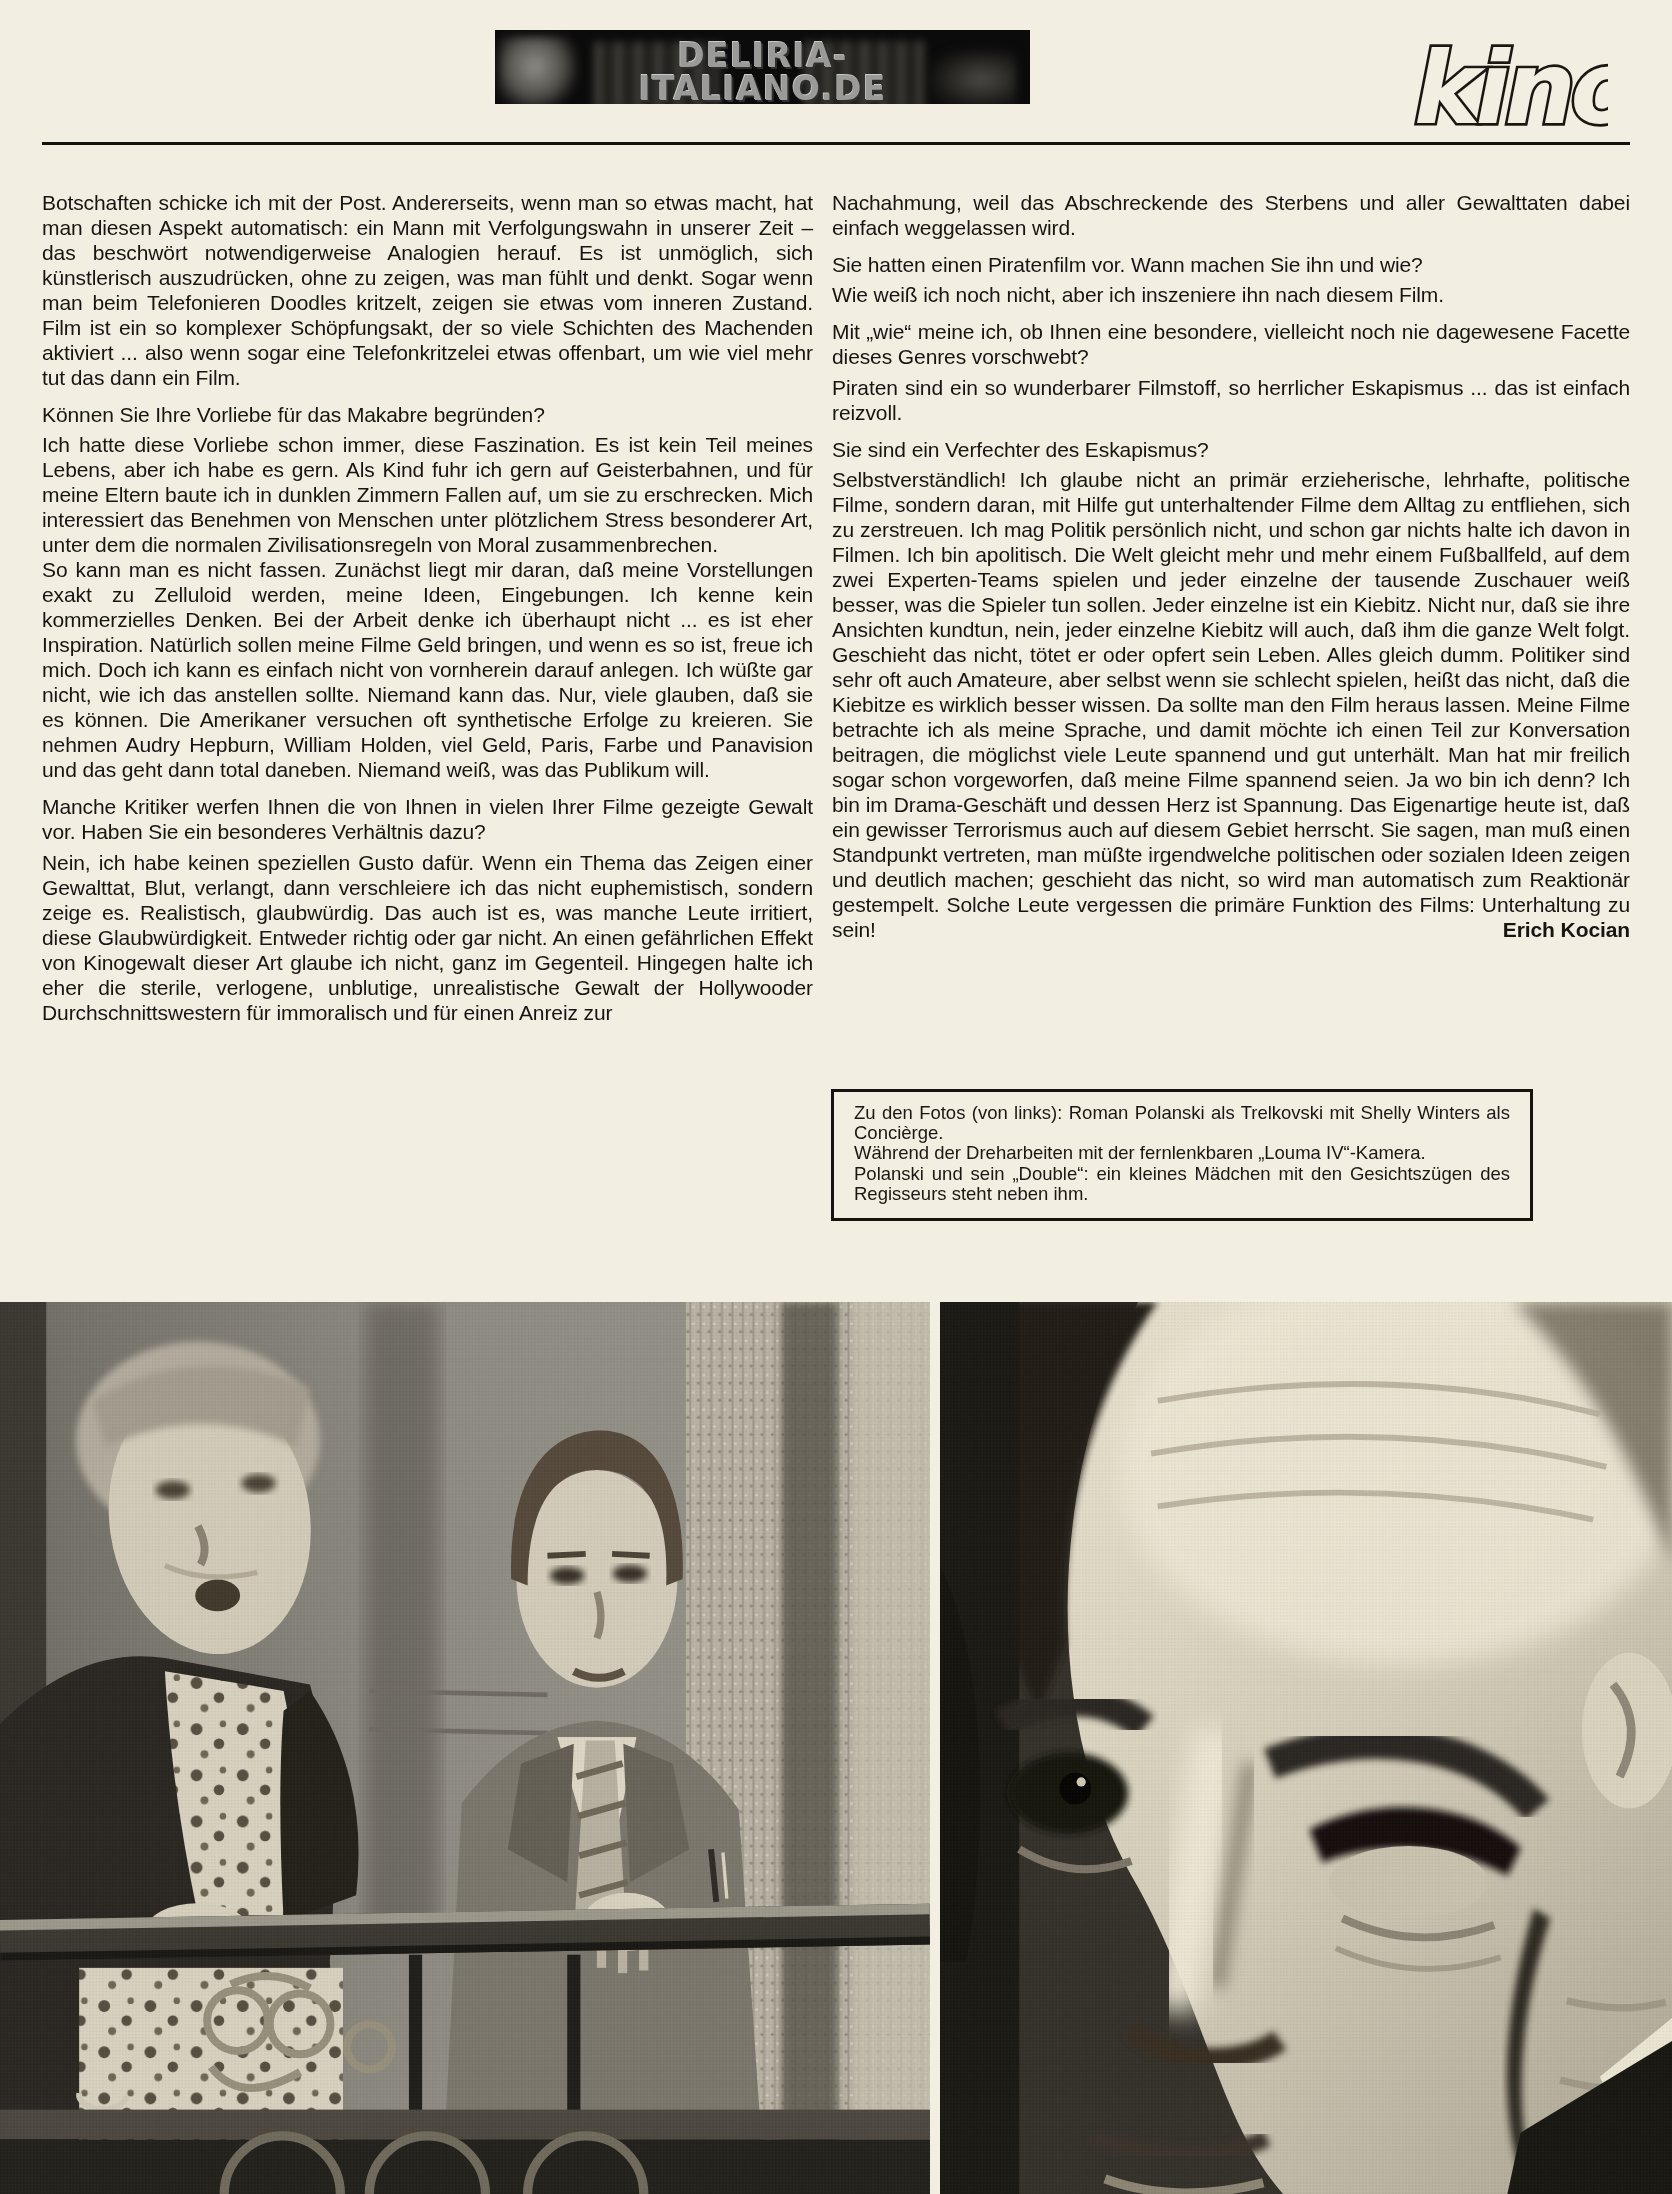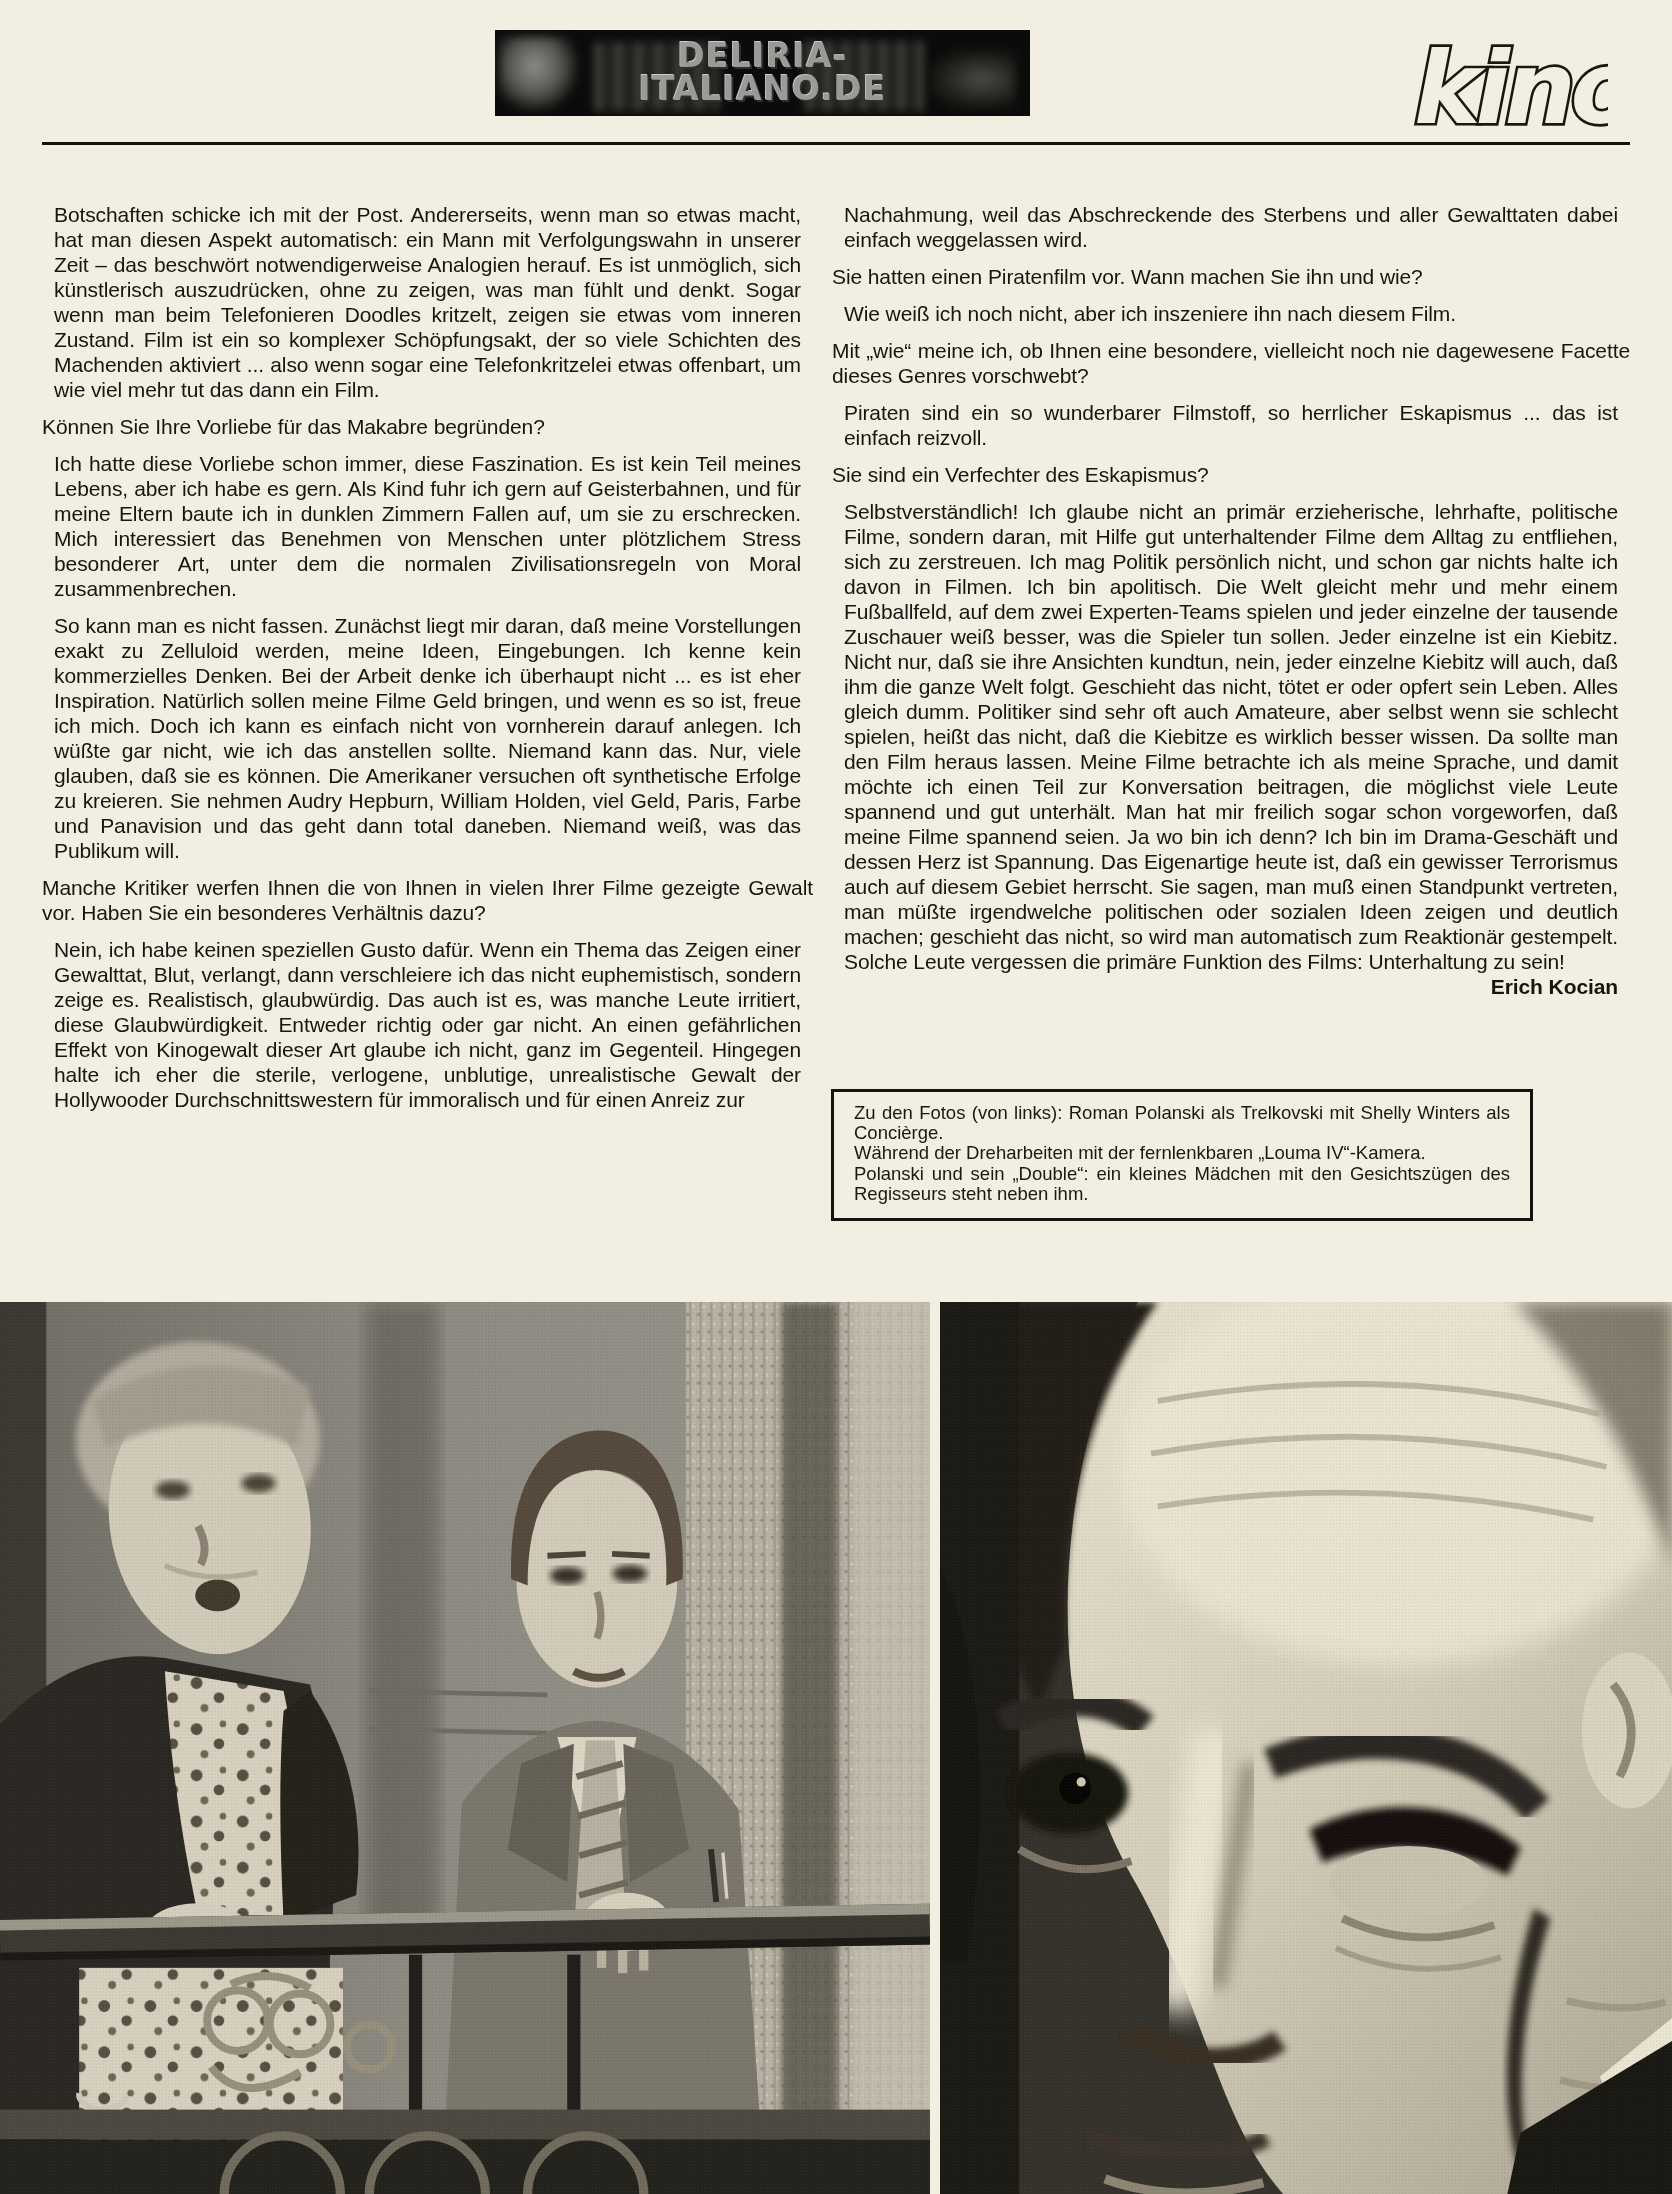--- a/index.html
+++ b/index.html
@@ -4,21 +4,21 @@
 <style>
   html,body{margin:0;padding:0;}
   body{
     width:1672px;height:2194px;position:relative;overflow:hidden;
     background:#f2eee1;
     font-family:"Liberation Sans", sans-serif;
     color:#171512;
   }
   
   .banner{
-    position:absolute;left:495px;top:30px;width:535px;height:86px;
+    position:absolute;left:495px;top:30px;width:535px;height:74px;
     background:#0b0b0b;overflow:hidden;
   }
   .banner .blob{position:absolute;filter:blur(4px);}
   .blob1{left:4px;top:6.6px;width:79px;height:74px;
     background:radial-gradient(ellipse at 45% 40%, #8f8d88 0%, #55534e 45%, transparent 75%);}
   .blob2{left:99px;top:12px;width:125px;height:69px;
     background:repeating-linear-gradient(90deg,#6a675f 0 9.2px,#2c2a26 9.2px 20px);opacity:.55;}
   .blob3{left:310px;top:10.5px;width:119px;height:70px;
     background:repeating-linear-gradient(90deg,#767268 0 8px,#2e2c28 8px 18.5px);opacity:.5;}
   .blob4{left:435px;top:20px;width:86px;height:59px;
@@ -37,21 +37,21 @@
   
   .col{
     position:absolute;top:190px;
     font-size:21px;line-height:25px;text-align:justify;
     letter-spacing:-0.1px;color:#171512;
   }
   .col-left{left:42px;width:771px;}
   .col-right{left:832px;width:798px;}
   .col p{margin:0;}
   .col p.question{font-weight:normal;margin:12px 0 5.3px 0;}
-  .col p.answer{margin:12px;}
+  .col p.answer{margin:0;}
   .byline{float:right;font-weight:bold;padding-left:20px;}
 
   
   .caption-box{
     position:absolute;left:831px;top:1089px;width:702px;
     border:3.3px solid #161310;box-sizing:border-box;
     padding:10.5px 20px 13px 20px;background:transparent;
   }
   .caption-box p{margin:0;font-size:18.5px;line-height:20.4px;text-align:justify;color:#1b1814;}
 

